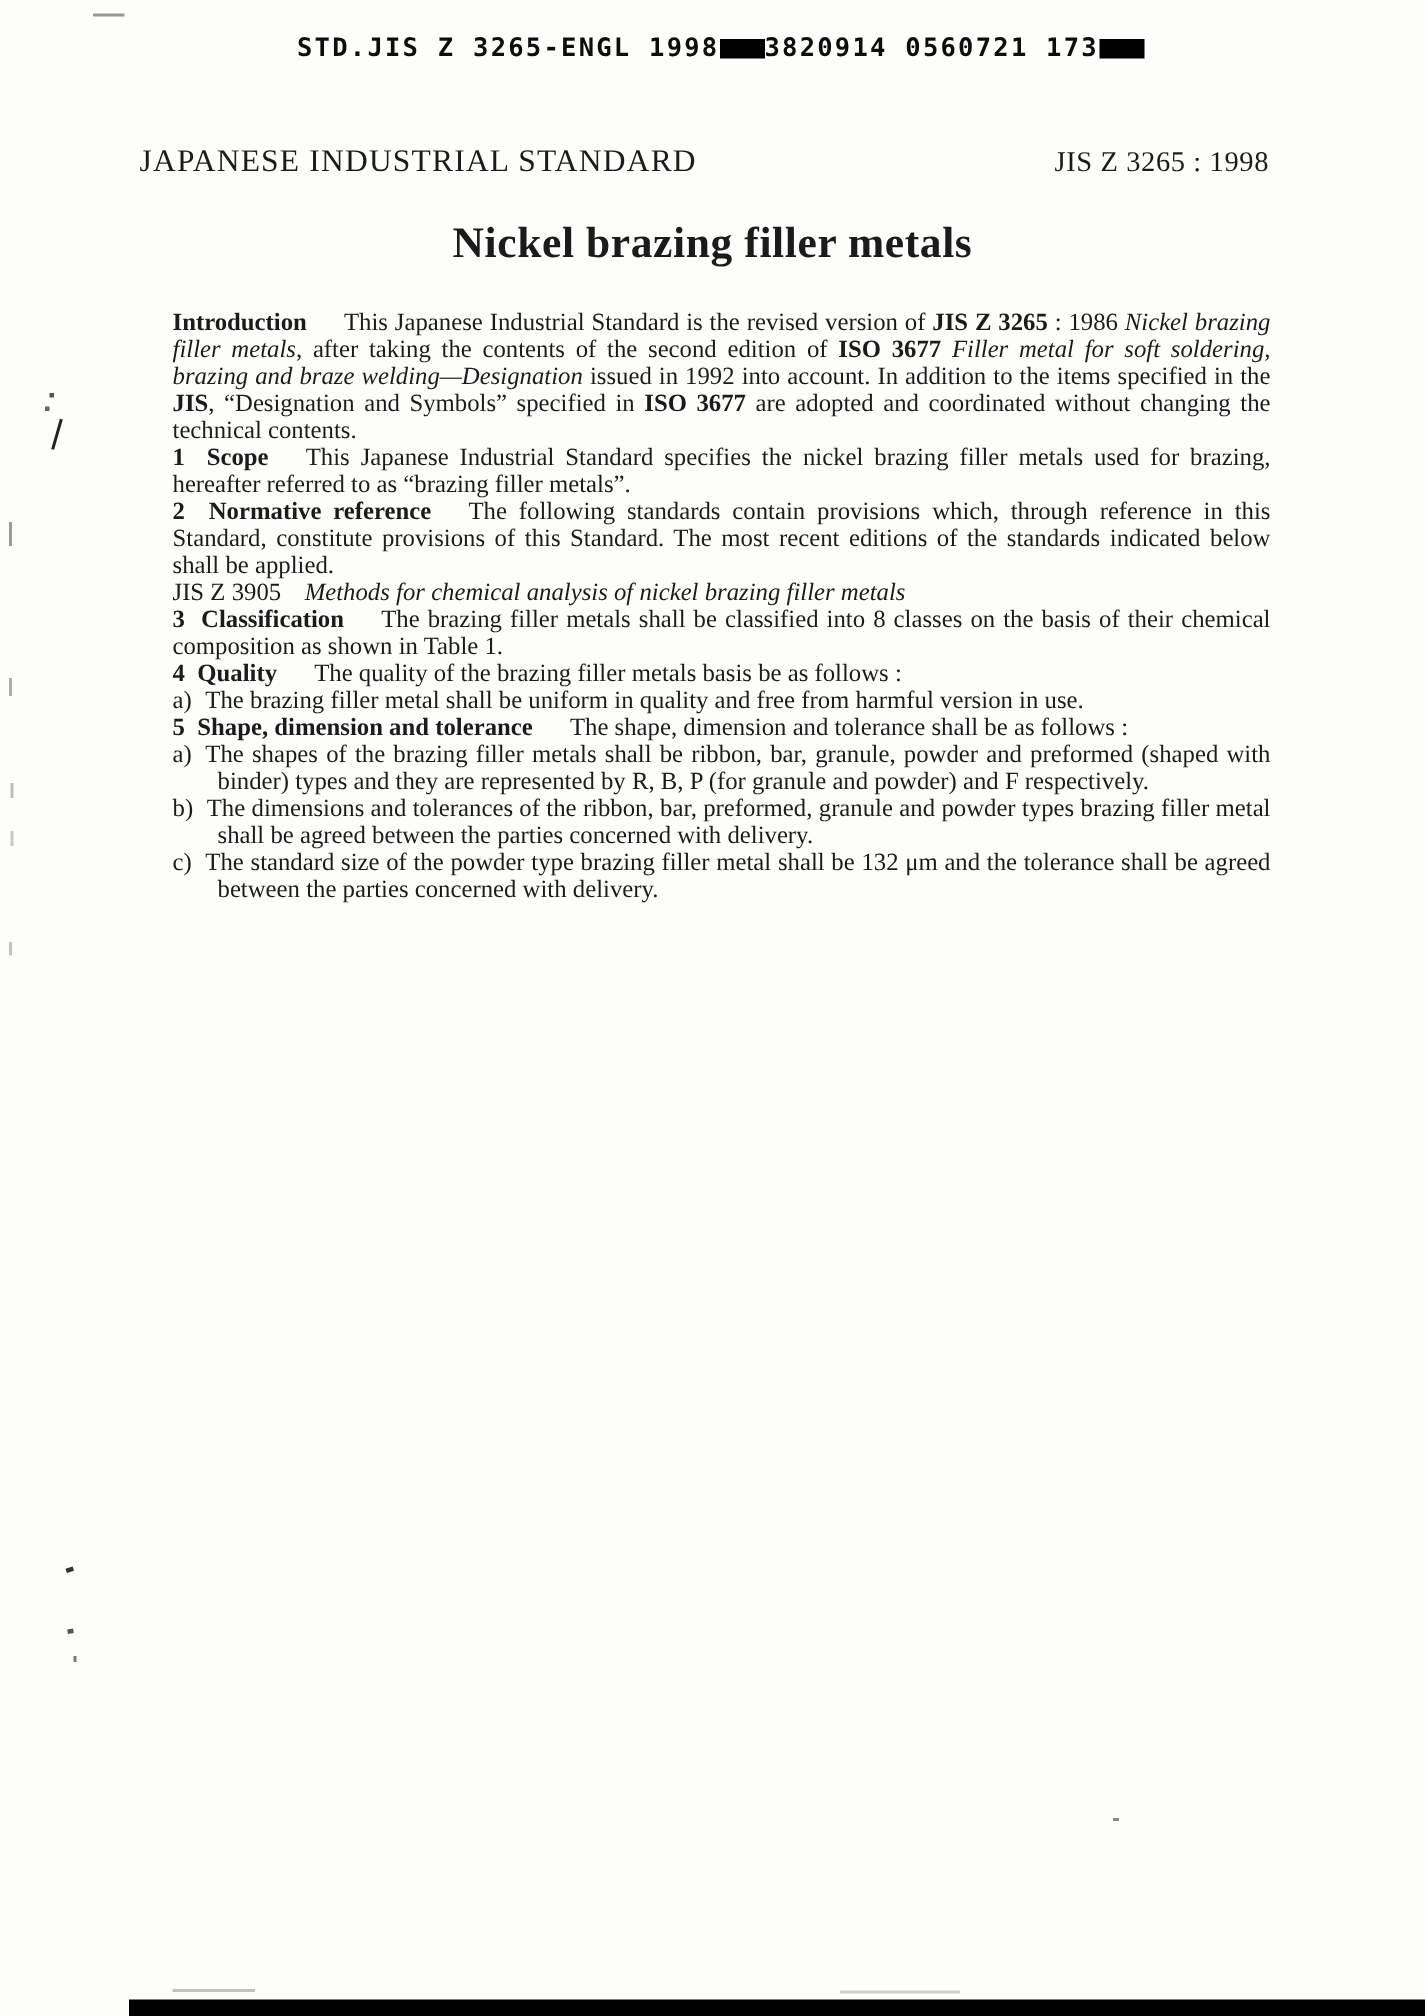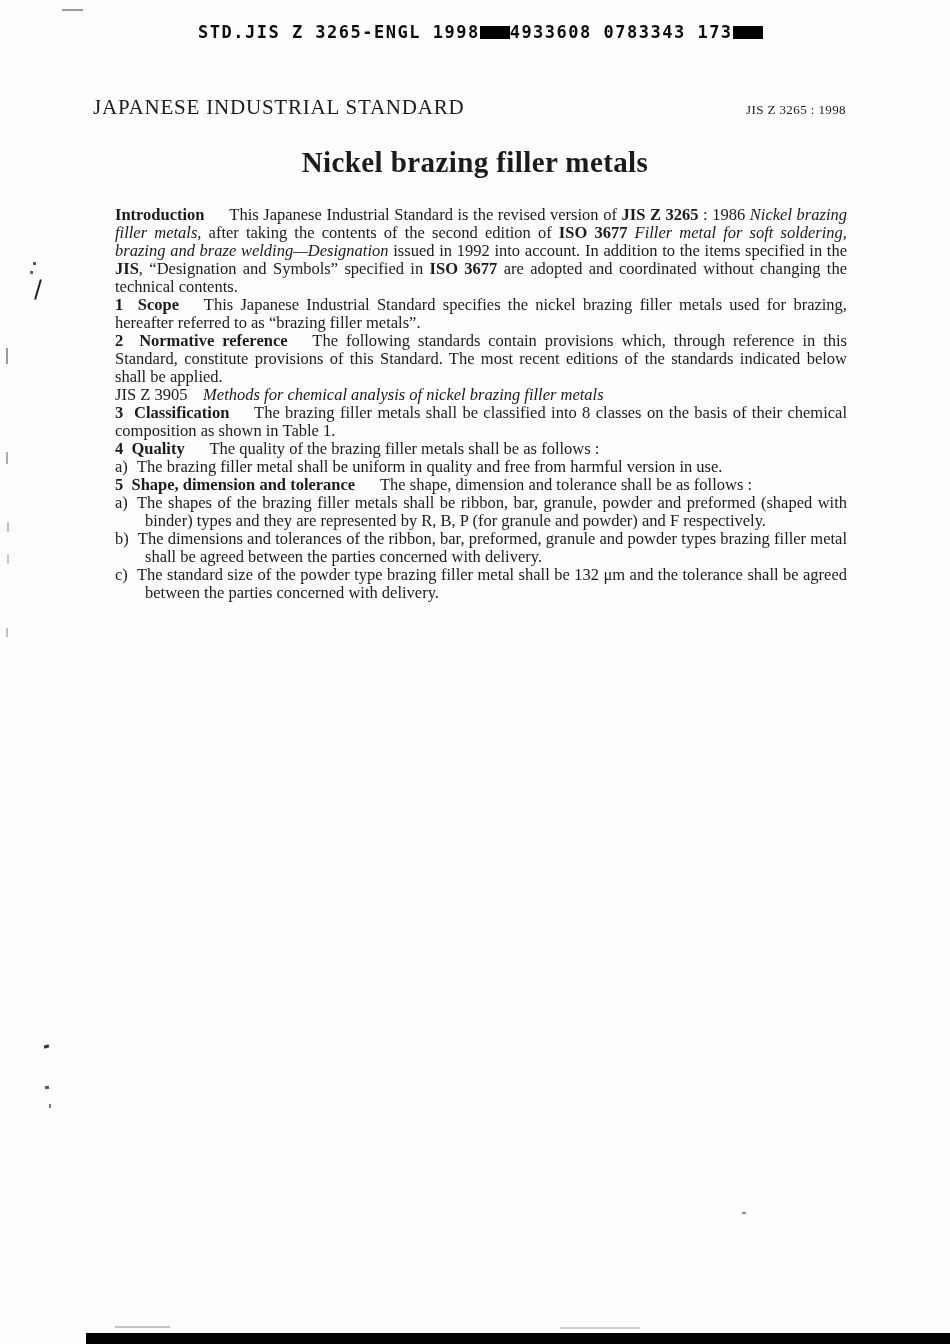--- a/index.html
+++ b/index.html
@@ -21,21 +21,21 @@
     font-weight:bold; font-size:17px; letter-spacing:1.5px;
     color:#0d0d0d; white-space:nowrap;
   }
   .ocr-block { width:30px; height:13px; background:#000; display:inline-block; }
   
   .header-row {
     position:absolute; top:95px; left:93px; right:104px;
     display:flex; justify-content:space-between; align-items:baseline;
   }
   .std-name { font-size:21px; letter-spacing:0.8px; }
-  .std-num  { font-size:13px; letter-spacing:0.4px; }
+  .std-num  { font-size:19px; letter-spacing:0.4px; }
   
   .doc-title {
     position:absolute; top:146px; left:0; width:100%;
     text-align:center; font-size:29px; font-weight:bold; letter-spacing:0.4px;
   }
   
   .doc-body {
     position:absolute; top:206px; left:115px; width:732px;
     font-size:16.5px; line-height:18px; text-align:justify;
   }
@@ -52,38 +52,38 @@
   .bottom-bar { position:absolute; left:86px; right:0; bottom:0; height:11px; background:#000; }
 </style>
 </head>
 <body>
 
 <div class="page">
 
   <div class="ocr-line">
     <span>STD.JIS Z 3265-ENGL 1998</span>
     <span class="ocr-block"></span>
-    <span>4933608 0783343 173</span>
+    <span>3820914 0560721 173</span>
     <span class="ocr-block"></span>
   </div>
 
   <div class="header-row">
     <span class="std-name">JAPANESE INDUSTRIAL STANDARD</span>
     <span class="std-num">JIS Z 3265 : 1998</span>
   </div>
 
   <h1 class="doc-title">Nickel brazing filler metals</h1>
 
   <div class="doc-body">
       <p class="para"><span class="b gap-lg">Introduction</span><span>This Japanese Industrial Standard is the revised version of </span><span class="b">JIS Z 3265</span><span> : 1986 </span><span class="i">Nickel brazing filler metals</span><span>, after taking the contents of the second edition of </span><span class="b">ISO 3677</span><span> </span><span class="i">Filler metal for soft soldering, brazing and braze welding—Designation</span><span> issued in 1992 into account. In addition to the items specified in the </span><span class="b">JIS</span><span>, “Designation and Symbols” specified in </span><span class="b">ISO 3677</span><span> are adopted and coordinated without changing the technical contents.</span></p>
       <p class="para mt"><span class="b gap-lg">1&nbsp;&nbsp;Scope</span><span>This Japanese Industrial Standard specifies the nickel brazing filler metals used for brazing, hereafter referred to as “brazing filler metals”.</span></p>
       <p class="para mt"><span class="b gap-lg">2&nbsp;&nbsp;Normative reference</span><span>The following standards contain provisions which, through reference in this Standard, constitute provisions of this Standard. The most recent editions of the standards indicated below shall be applied.</span></p>
       <p class="ref"><span class="gap-md">JIS Z 3905</span><span class="i">Methods for chemical analysis of nickel brazing filler metals</span></p>
       <p class="para mt"><span class="b gap-lg">3&nbsp;&nbsp;Classification</span><span>The brazing filler metals shall be classified into 8 classes on the basis of their chemical composition as shown in Table 1.</span></p>
-      <p class="para mt"><span class="b gap-lg">4&nbsp;&nbsp;Quality</span><span>The quality of the brazing filler metals shall be as follows :</span></p>
+      <p class="para mt"><span class="b gap-lg">4&nbsp;&nbsp;Quality</span><span>The quality of the brazing filler metals basis be as follows :</span></p>
       <div class="item"><span class="gap-sm">a)</span><span>The brazing filler metal shall be uniform in quality and free from harmful version in use.</span></div>
       <p class="para mt"><span class="b gap-lg">5&nbsp;&nbsp;Shape, dimension and tolerance</span><span>The shape, dimension and tolerance shall be as follows :</span></p>
       <div class="item"><span class="gap-sm">a)</span><span>The shapes of the brazing filler metals shall be ribbon, bar, granule, powder and preformed (shaped with binder) types and they are represented by R, B, P (for granule and powder) and F respectively.</span></div>
       <div class="item"><span class="gap-sm">b)</span><span>The dimensions and tolerances of the ribbon, bar, preformed, granule and powder types brazing filler metal shall be agreed between the parties concerned with delivery.</span></div>
       <div class="item"><span class="gap-sm">c)</span><span>The standard size of the powder type brazing filler metal shall be 132 μm and the tolerance shall be agreed between the parties concerned with delivery.</span></div>
     </div>
 
   <div class="art" style="left:62px; top:9px; width:21px; height:2px; background:#9a9a9a;"></div>
   <div class="art" style="left:33px; top:262px; width:3px; height:3px; background:#555;"></div>
   <div class="art" style="left:30px; top:271px; width:3px; height:3px; background:#666;"></div>

